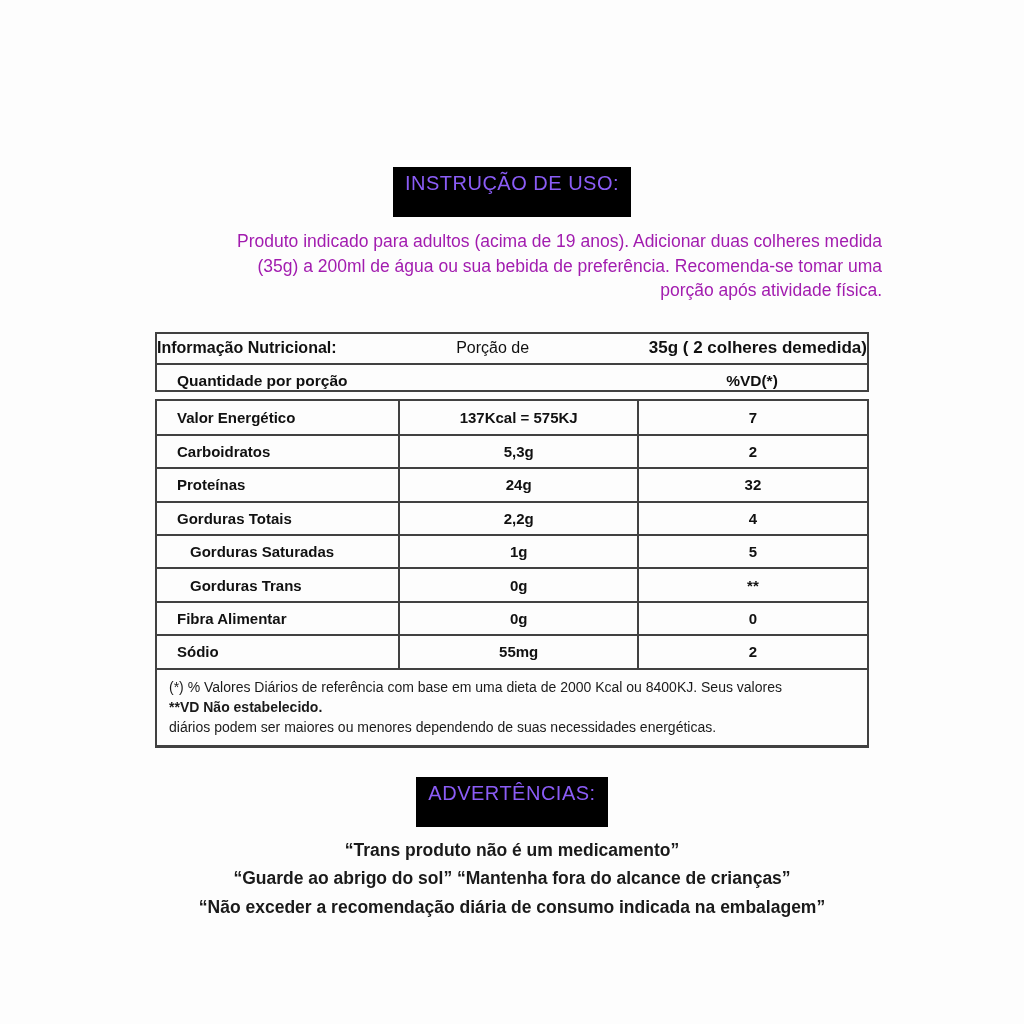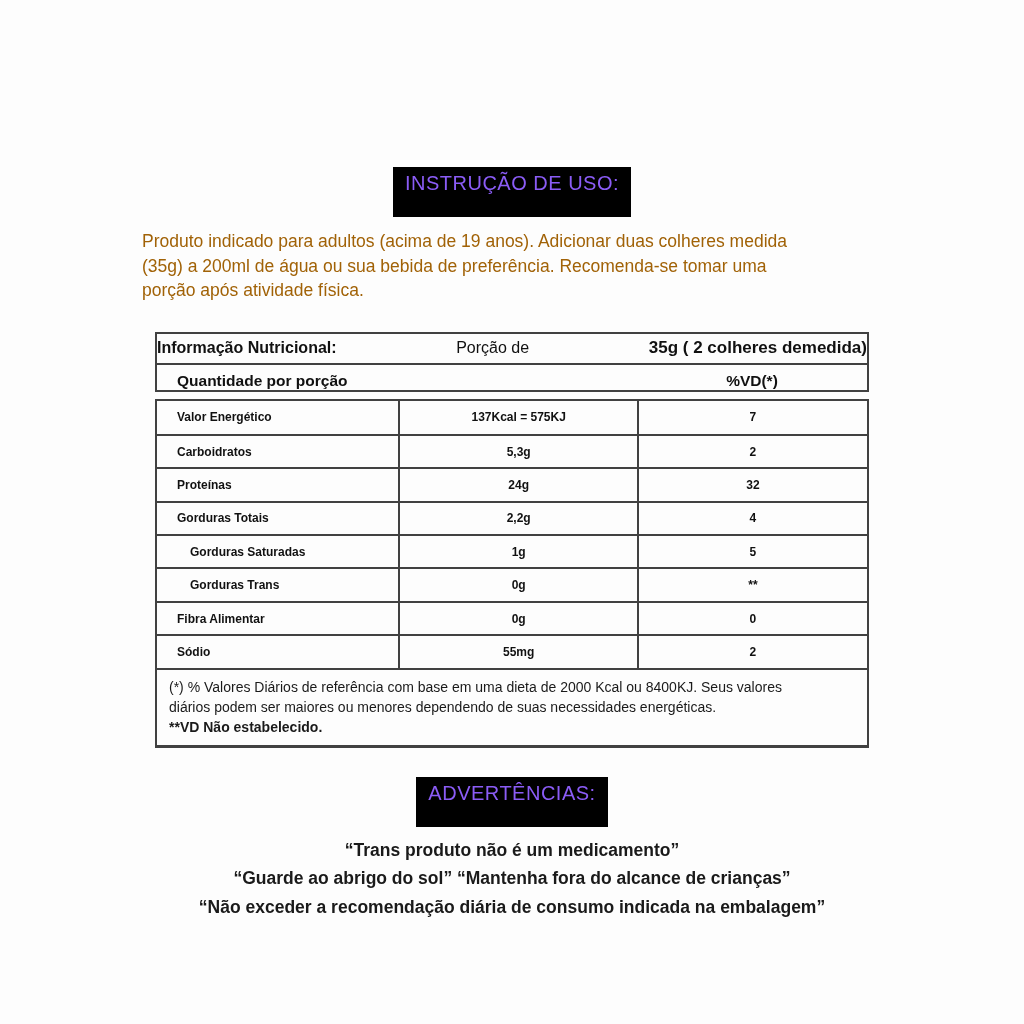--- a/index.html
+++ b/index.html
@@ -22,24 +22,24 @@
     font-size: 20px;
     letter-spacing: 0.5px;
     padding: 5px 12px 22px 12px;
   }
   .inst-banner-row { padding-top: 167px; }
 
   
   .intro {
     width: 740px;
     margin: 12px auto 0 auto;
-    text-align: left;
+    text-align: right;
     font-size: 17.5px;
     line-height: 24.5px;
-    color: #a16207;
+    color: #a21caf;
   }
 
   
   .ntable {
     width: 714px;
     margin: 29px auto 0 auto;
     color: #111;
   }
   .box { border: 2px solid #414141; background: #fdfdfd; }
 
@@ -70,21 +70,21 @@
   .grid-row {
     display: flex;
     height: 33.4px;
     border-top: 2px solid #414141;
   }
   .grid-row:first-child { border-top: none; }
   .cell {
     display: flex;
     align-items: center;
     font-weight: bold;
-    font-size: 12px;
+    font-size: 15px;
   }
   .cell-label { width: 34.0%; padding-left: 20px; }
   .cell-label.indent { padding-left: 33px; }
   .cell-amount { width: 33.6%; justify-content: center; border-left: 2px solid #414141; }
   .cell-dv { width: 32.4%; justify-content: center; border-left: 2px solid #414141; }
 
   .footnote {
     margin-top: -2px;
     border-bottom-width: 3px;
     padding: 7px 12px 8px 12px;
@@ -182,22 +182,22 @@
       <div class="grid-row">
         <div class="cell cell-label">Sódio</div>
         <div class="cell cell-amount">55mg</div>
         <div class="cell cell-dv">2</div>
       </div>
 
     </div>
 
     <div class="box footnote">
       <div class="fn-line">(*) % Valores Diários de referência com base em uma dieta de 2000 Kcal ou 8400KJ. Seus valores</div>
+      <div class="fn-line fn-vd">**VD Não estabelecido.</div>
       <div class="fn-line">diários podem ser maiores ou menores dependendo de suas necessidades energéticas.</div>
-      <div class="fn-line fn-vd">**VD Não estabelecido.</div>
     </div>
 
   </div>
 
   <div class="banner-row adv-banner-row">
     <span class="banner">ADVERTÊNCIAS:</span>
   </div>
 
   <div class="warnings">
     <span class="warning-line">“Trans produto não é um medicamento”</span>

